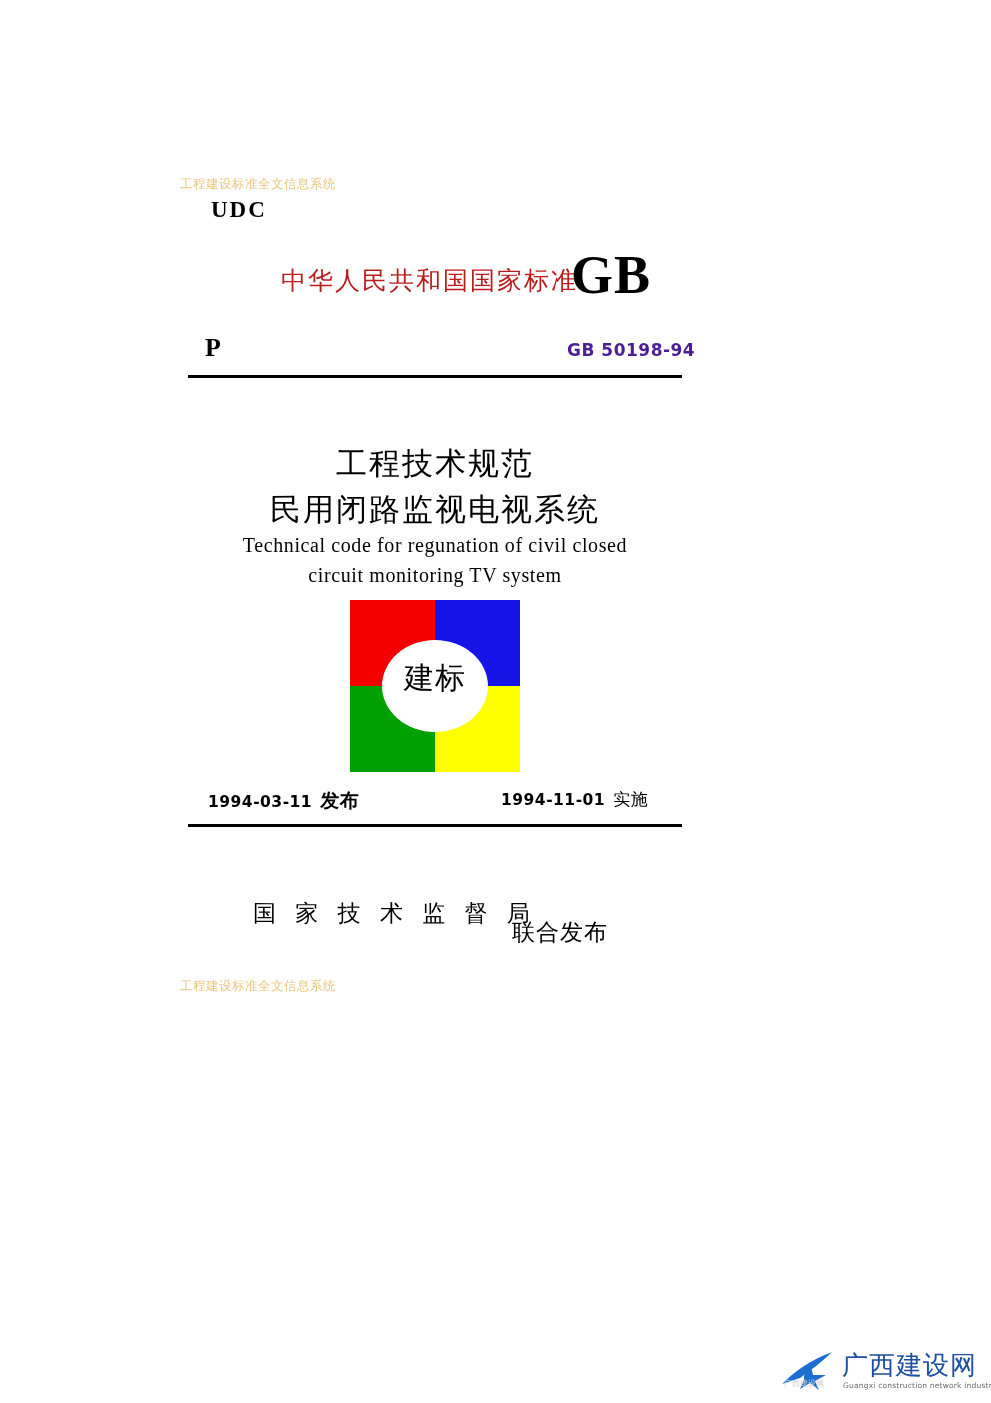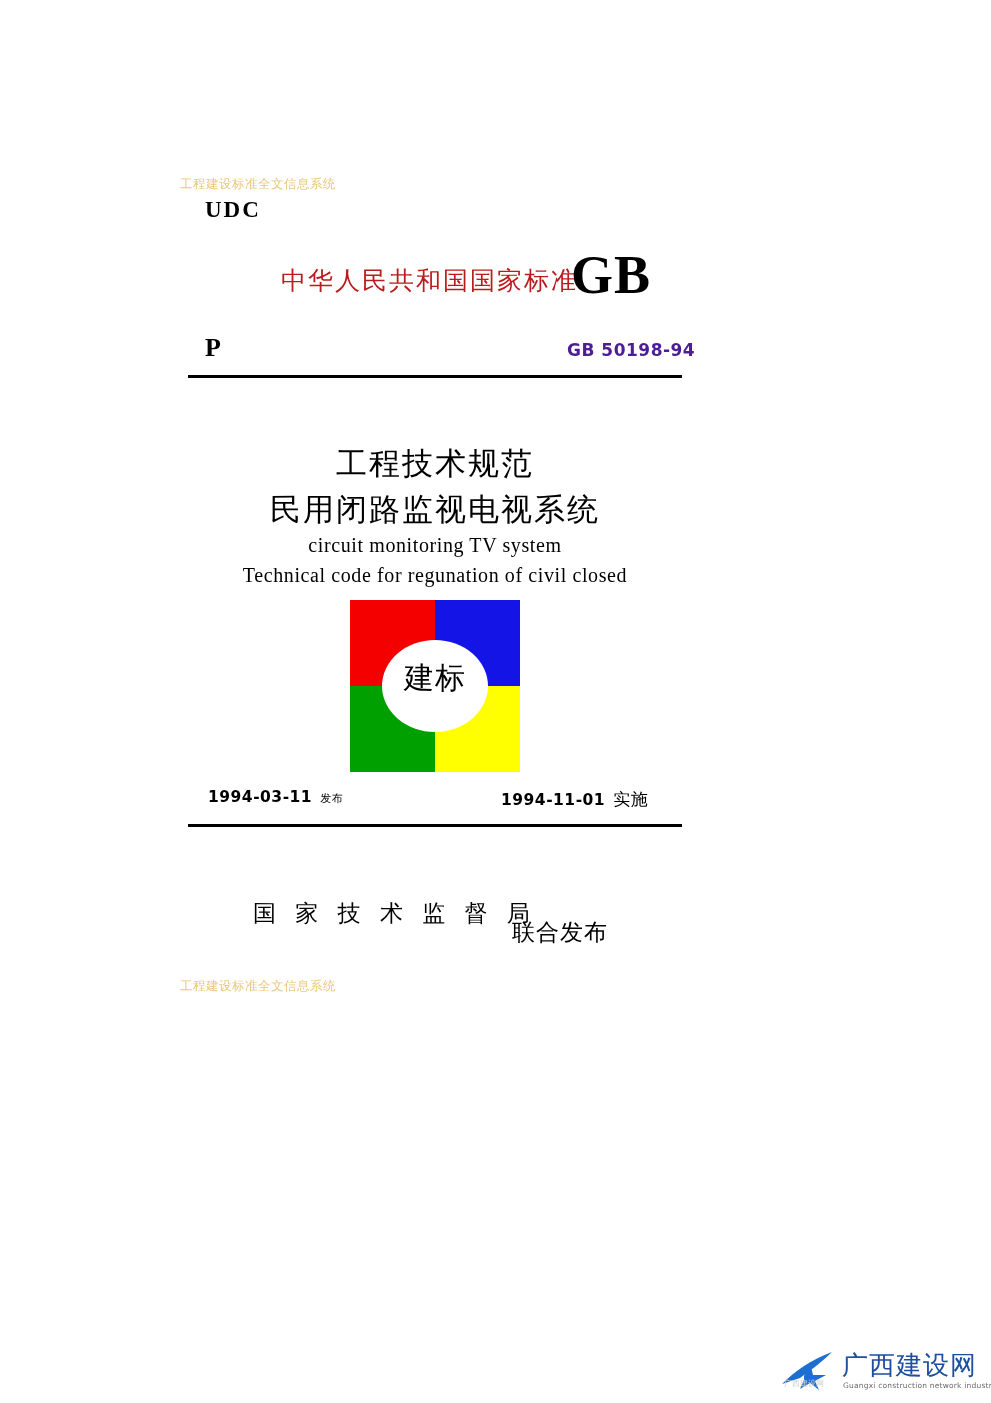--- a/index.html
+++ b/index.html
@@ -36,21 +36,21 @@
     left: 180px;
     top: 978px;
     font-family: "DejaVu Sans", sans-serif;
     font-size: 12.5px;
     color: #e8c77a;
     letter-spacing: 0.5px;
     white-space: nowrap;
   }
   .udc {
     position: absolute;
-    left: 205px;
+    left: 211px;
     top: 197px;
     font-family: "Liberation Serif", serif;
     font-weight: bold;
     font-size: 23px;
     letter-spacing: 2px;
     color: #000;
   }
   .nat-std {
     position: absolute;
     left: 281px;
@@ -173,22 +173,22 @@
     left: 208px;
     top: 788px;
     font-family: "DejaVu Sans", sans-serif;
     font-weight: bold;
     font-size: 15.5px;
     letter-spacing: 0.5px;
     color: #000;
     white-space: nowrap;
   }
   .date-issue .cn {
-    font-weight: normal;
-    font-size: 11px;
+    font-weight: bold;
+    font-size: 19px;
     margin-left: 8px;
   }
   .date-effect {
     position: absolute;
     left: 501px;
     top: 788px;
     font-family: "DejaVu Sans", sans-serif;
     font-weight: bold;
     font-size: 15.5px;
     letter-spacing: 0.5px;
@@ -285,22 +285,22 @@
   <div class="std-no">GB 50198-94</div>
 
   <div class="rule-top"></div>
 
   <div class="title-cn">
     <div>工程技术规范</div>
     <div>民用闭路监视电视系统</div>
   </div>
 
   <div class="title-en">
+    <div>Technical code for regunation of civil closed</div>
     <div>circuit monitoring TV system</div>
-    <div>Technical code for regunation of civil closed</div>
   </div>
 
   <div class="logo">
     <div class="q q-tl"></div>
     <div class="q q-tr"></div>
     <div class="q q-bl"></div>
     <div class="q q-br"></div>
     <div class="circle"></div>
     <div class="jb">建标</div>
   </div>

